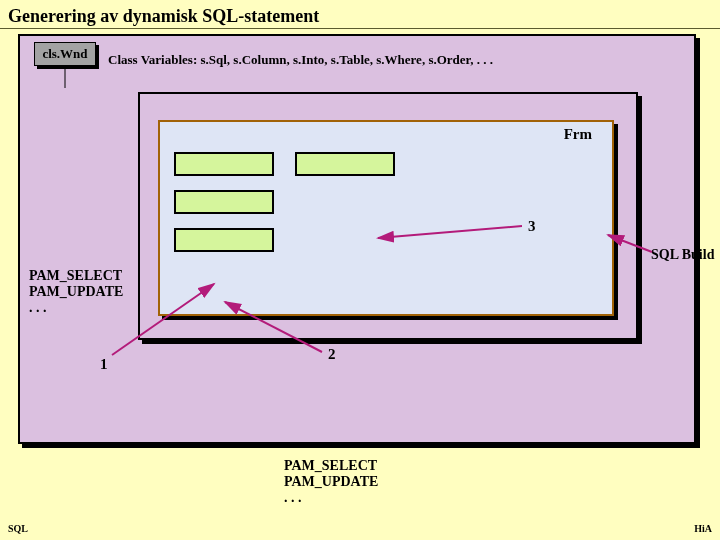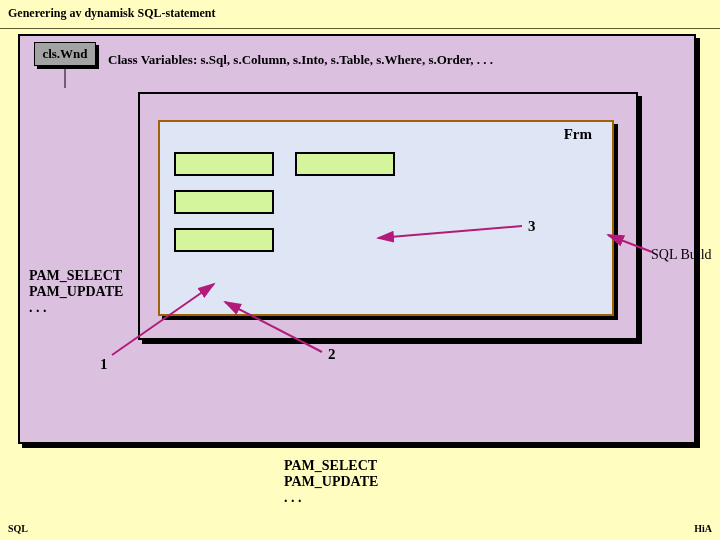--- a/index.html
+++ b/index.html
@@ -9,21 +9,21 @@
     font-family: "Times New Roman", Times, serif;
     background: #fffec0;
     position: relative;
     overflow: hidden;
   }
   .title {
     position: absolute;
     top: 6px;
     left: 8px;
     font-weight: bold;
-    font-size: 12px;
+    font-size: 18px;
   }
   .main-panel-shadow {
     position: absolute;
     left: 22px;
     top: 38px;
     width: 678px;
     height: 410px;
     background: #000;
   }
   .main-panel {
@@ -110,21 +110,21 @@
   .f4 { left: 174px; top: 228px; }
   .step3 {
     position: absolute;
     left: 528px; top: 218px;
     font-weight: bold;
     font-size: 15px;
   }
   .sqlbuild {
     position: absolute;
     left: 651px; top: 247px;
-    font-weight: normal;
+    font-weight: bold;
     font-size: 14px;
   }
   .pam-upper {
     position: absolute;
     left: 29px; top: 268px;
     font-weight: bold;
     font-size: 14px;
     line-height: 1.15;
   }
   .step1 {

